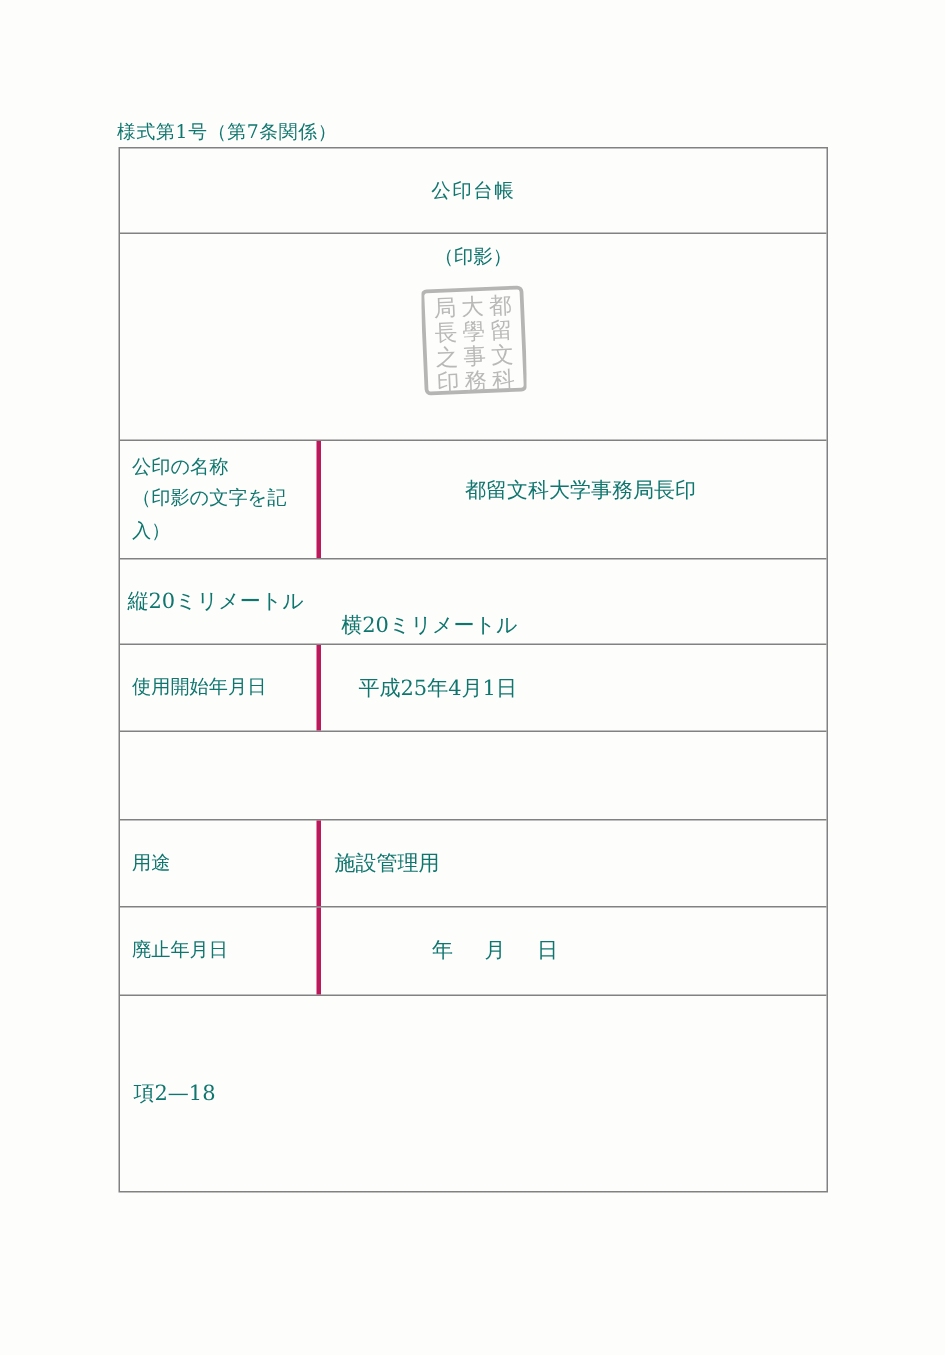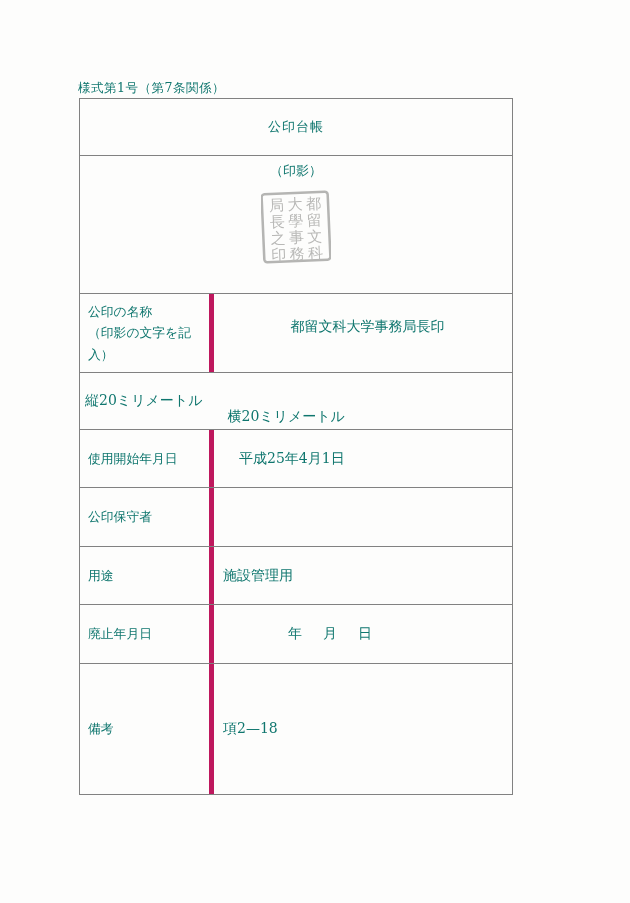--- a/index.html
+++ b/index.html
@@ -21,21 +21,21 @@
     left: 78px;
     top: 80px;
     font-size: 12.5px;
     letter-spacing: 0.5px;
     white-space: nowrap;
   }
   .sheet {
     position: absolute;
     left: 79px;
     top: 98px;
-    width: 434px;
+    width: 473px;
     height: 697px;
     border: 1px solid #818181;
     box-sizing: border-box;
     display: flex;
     flex-direction: column;
     background: #fdfdfc;
   }
   .row {
     box-sizing: border-box;
     border-bottom: 1px solid #818181;
@@ -60,21 +60,21 @@
     padding-top: 6px;
     font-size: 13px;
   }
   .seal-wrap {
     margin-top: 10px;
   }
 
   .field-row .label-cell {
     width: 134px;
     box-sizing: border-box;
-    border-right: 5px solid #be185d;
+    border-right: 3px solid #be185d;
     display: flex;
     flex-direction: column;
     justify-content: center;
     padding-left: 8px;
     font-size: 12.8px;
     line-height: 1.65;
     flex-shrink: 0;
   }
   .field-row .value-cell {
     flex: 1;
@@ -168,23 +168,20 @@
     <div class="row field-row row-start">
       <div class="label-cell">
         <span>使用開始年月日</span>
       </div>
       <div class="value-cell">
         <span>平成25年4月1日</span>
       </div>
     </div>
 
     <div class="row field-row row-custodian">
-      <div class="label-cell">
-        <span>公印保守者</span>
-      </div>
     </div>
 
     <div class="row field-row row-purpose">
       <div class="label-cell">
         <span>用途</span>
       </div>
       <div class="value-cell">
         <span>施設管理用</span>
       </div>
     </div>
@@ -194,22 +191,19 @@
         <span>廃止年月日</span>
       </div>
       <div class="value-cell">
         <span class="date-part">年</span>
         <span class="date-part">月</span>
         <span class="date-part">日</span>
       </div>
     </div>
 
     <div class="row field-row row-remarks">
-      <div class="label-cell">
-        <span>備考</span>
-      </div>
       <div class="value-cell">
         <span>項2—18</span>
       </div>
     </div>
 
   </div>
 </div>
 
 </body></html>

